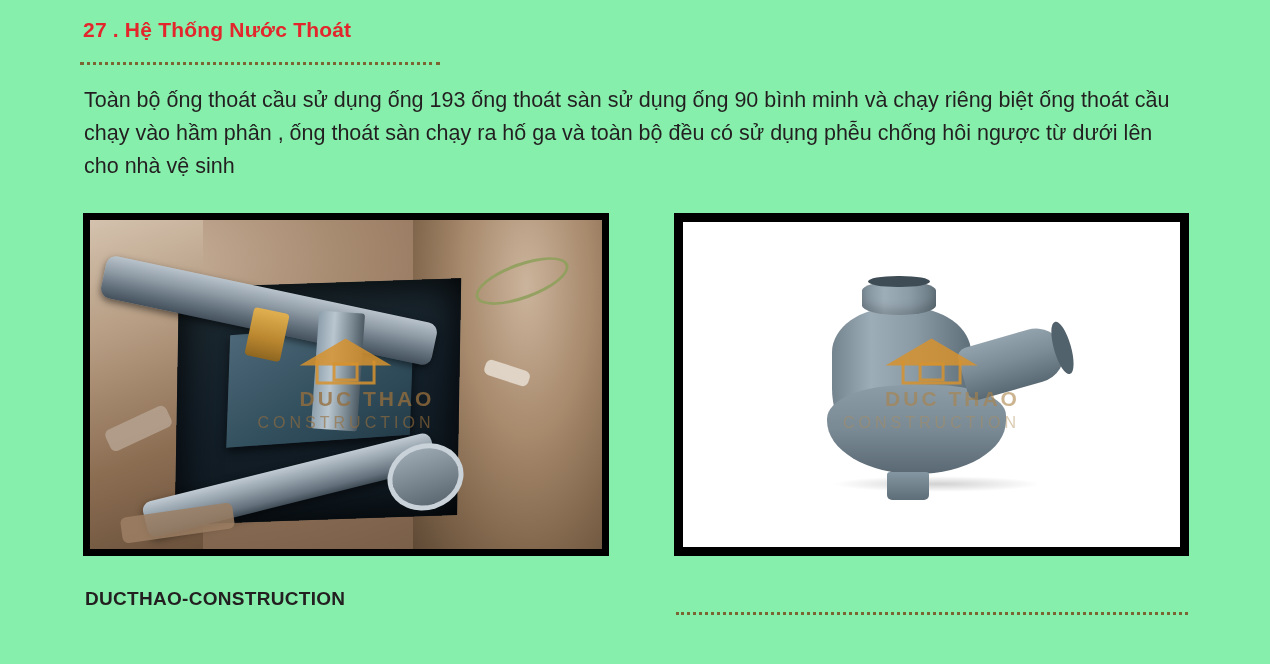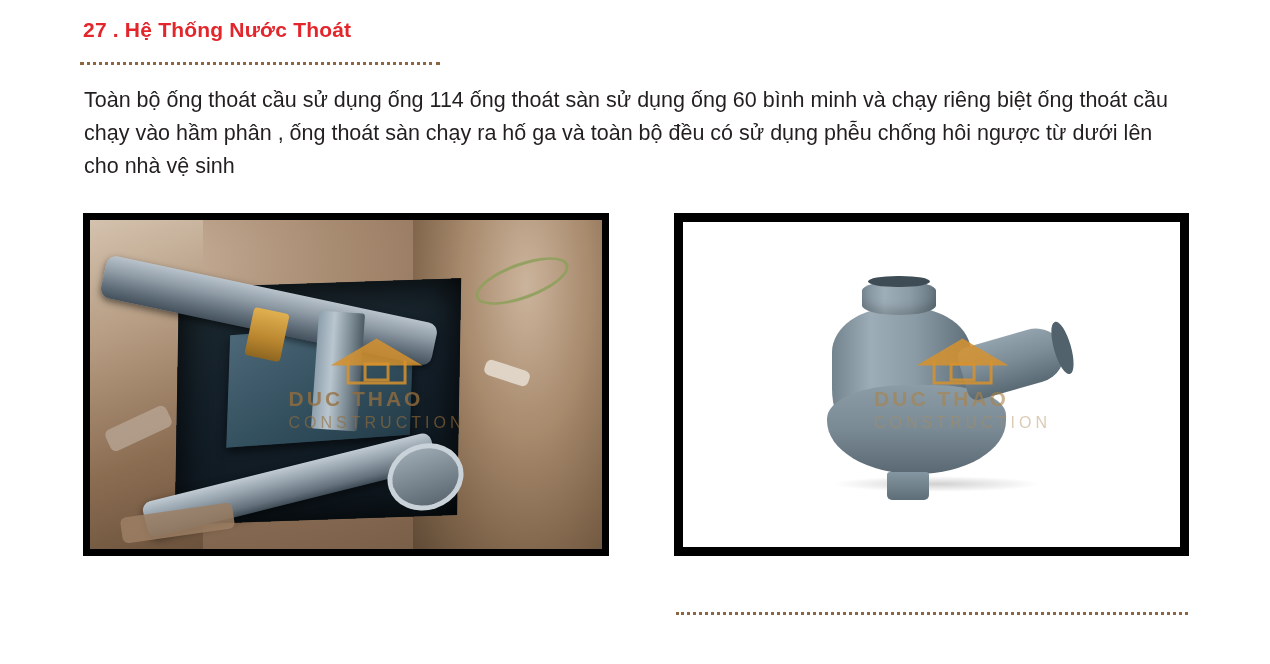--- a/index.html
+++ b/index.html
@@ -10,21 +10,21 @@
     width: 1270px;
     height: 664px;
     background: #f9b64b;
     font-family: "Liberation Sans", sans-serif;
     overflow: hidden;
     position: relative;
   }
   .slide {
     position: absolute;
     inset: 0;
-    background: #ffffff;
+    background: #86efac;
   }
   .title {
     position: absolute;
     left: 83px;
     top: 18px;
     font-size: 21px;
     font-weight: bold;
     color: #e3262b;
     letter-spacing: 0.2px;
     white-space: nowrap;
@@ -279,24 +279,23 @@
     height: 5%;
     background: radial-gradient(ellipse at center, rgba(0,0,0,0.18), rgba(0,0,0,0) 70%);
   }
 
   
   .watermark {
     position: absolute;
     left: 50%;
     top: 50%;
     transform: translate(-50%, -50%);
-    text-align: left;
+    text-align: right;
     pointer-events: none;
     user-select: none;
-    margin-left: 31px;
   }
   .wm-roof {
     width: 96px;
     height: 46px;
     margin: 0 auto 2px;
     position: relative;
   }
   .wm-roof .tri {
     position: absolute;
     left: 50%;
@@ -361,21 +360,21 @@
   }
 </style>
 </head>
 <body>
 
 <div class="slide">
 
   <div class="title">27 . Hệ Thống Nước Thoát</div>
   <div class="dotline-top"></div>
 
-  <div class="body-text">Toàn bộ ống thoát cầu sử dụng ống  114 ống thoát sàn sử dụng  ống 60 bình minh và chạy riêng biệt ống thoát cầu chạy vào hầm phân , ống thoát sàn chạy ra hố ga và toàn bộ đều có sử dụng phễu chống hôi ngược từ dưới lên cho nhà vệ sinh</div>
+  <div class="body-text">Toàn bộ ống thoát cầu sử dụng ống  193 ống thoát sàn sử dụng  ống 90 bình minh và chạy riêng biệt ống thoát cầu chạy vào hầm phân , ống thoát sàn chạy ra hố ga và toàn bộ đều có sử dụng phễu chống hôi ngược từ dưới lên cho nhà vệ sinh</div>
 
   <div class="photo-frame photo-left">
     <div class="photo-inner">
       <div class="trench">
         <div class="soil-left"></div>
         <div class="soil-right"></div>
         <div class="pit"></div>
         <div class="tank-lid"></div>
         <div class="pipe-main"></div>
         <div class="pipe-collar"></div>
@@ -416,15 +415,16 @@
           <span class="tri"></span>
             <span class="body"></span>
             <span class="win"></span>
         </div>
         <div class="wm-name">DUC THAO</div>
         <div class="wm-sub">CONSTRUCTION</div>
       </div>
     </div>
   </div>
 
+  <div class="footer-brand">DUCTHAO-CONSTRUCTION</div>
   <div class="dotline-bottom"></div>
 
 </div>
 
 </body></html>

